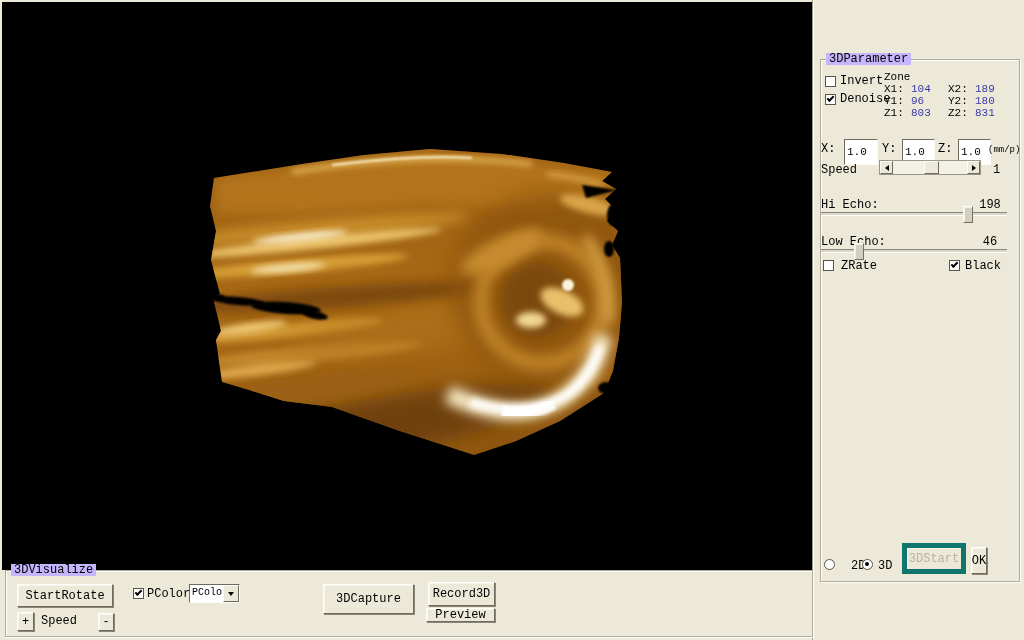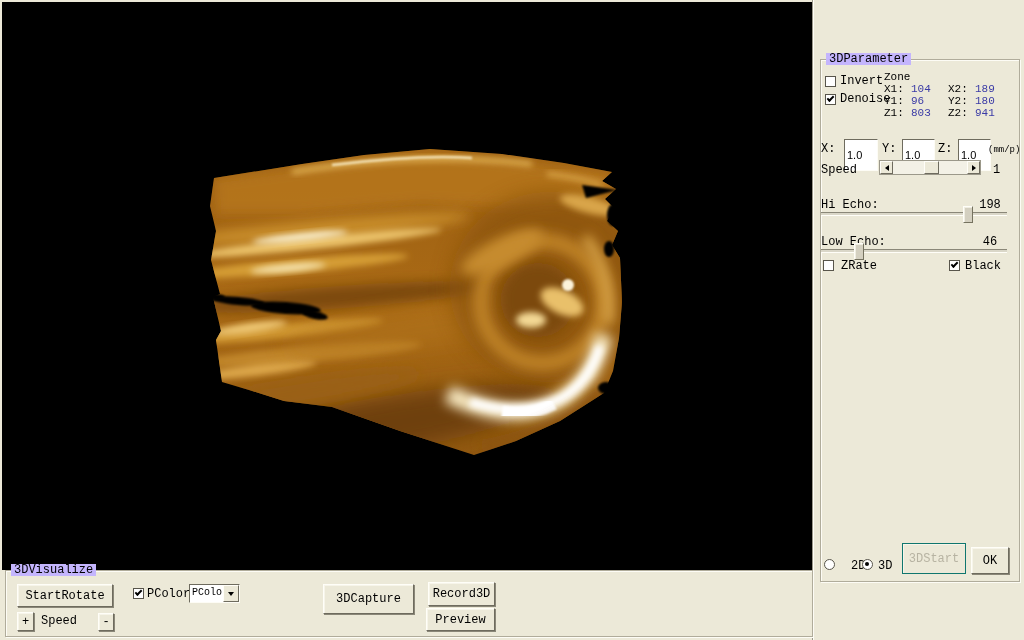--- a/index.html
+++ b/index.html
@@ -40,33 +40,33 @@
   }
   .rd {
     position:absolute; width:11px; height:11px; background:#fff;
     border:1px solid #58554b; border-radius:50%; box-sizing:border-box;
   }
   .rd.on::after {
     content:""; position:absolute; left:2px; top:2px; width:4px; height:4px;
     background:#000; border-radius:50%;
   }
   .inp {
-    position:absolute; background:#fff; height:32px; box-sizing:border-box;
+    position:absolute; background:#fff; height:26px; box-sizing:border-box;
     border:1px solid #6e6b5e; border-bottom-color:#fdfcf5; border-right-color:#fdfcf5;
-    font-family:Liberation Sans, sans-serif; font-size:11px; padding:1px 2px; margin:0;
+    font-family:Liberation Mono, monospace; font-size:11px; padding:1px 2px; margin:0;
   }
   .btn {
     position:absolute; background:#ece9d8; appearance:none; margin:0; padding:0;
     border:1px solid #6e6b5e; border-top-color:#fffef8; border-left-color:#fffef8;
     box-shadow:inset 1px 1px 0 #f7f5ea, 1px 1px 0 #8a8778;
     font-family:inherit; font-size:12px; color:#000;
     display:flex; align-items:center; justify-content:center; cursor:pointer;
   }
   .btn.disabled {
-    color:#b7b3a2; border:1px solid #0f766e;
+    color:#b7b3a2; border:5px solid #0f766e;
     box-shadow:inset 1px 1px 0 #f7f5ea;
   }
   .sb {
     position:absolute; background:#f3f1e6;
     border:1px solid #9b988a; box-sizing:border-box;
   }
   .sb-btn {
     position:absolute; top:0; width:13px; height:13px; background:#ece9d8;
     border:1px solid #6e6b5e; border-top-color:#fffef8; border-left-color:#fffef8;
     box-sizing:border-box; display:flex; align-items:center; justify-content:center;
@@ -209,21 +209,21 @@
       <span class="zcell">
           <span class="zlabel">Y2:</span>
           <span class="zval">180</span>
         </span>
       <span class="zcell">
           <span class="zlabel">Z1:</span>
           <span class="zval">803</span>
         </span>
       <span class="zcell">
           <span class="zlabel">Z2:</span>
-          <span class="zval">941</span>
+          <span class="zval">831</span>
         </span>
     </div>
 
     <span class="lb" style="left:0px;top:83px">X:</span>
     <input class="inp" style="left: 23px; top: 79px; width: 34px;" value="1.0">
     <span class="lb" style="left:61px;top:83px">Y:</span>
     <input class="inp" style="left: 81px; top: 79px; width: 33px;" value="1.0">
     <span class="lb" style="left:117px;top:83px">Z:</span>
     <input class="inp" style="left: 137px; top: 79px; width: 33px;" value="1.0">
     <span class="lb" style="left:167px;top:84px;font-size:9px">(mm/p)</span>
@@ -254,39 +254,39 @@
     <span class="lb" style="left:20px;top:200px">ZRate</span>
     <span class="cb on" style="left:128px;top:200px"></span>
     <span class="lb" style="left:144px;top:200px">Black</span>
 
     <span class="rd" style="left:3px;top:499px"></span>
     <span class="lb" style="left:30px;top:500px">2D</span>
     <span class="rd on" style="left:41px;top:499px"></span>
     <span class="lb" style="left:57px;top:500px">3D</span>
 
     <button class="btn disabled" style="left:81px;top:483px;width:64px;height:31px">3DStart</button>
-    <button class="btn" style="left:150px;top:487px;width:38px;height:27px">OK</button>
+    <button class="btn" style="left:150px;top:487px;width:16px;height:27px">OK</button>
   </div>
 </div>
 
 <div class="groupbox group-vis">
   <span class="glabel">3DVisualize</span>
 
   <button class="btn" style="left:11px;top:13px;width:96px;height:23px">StartRotate</button>
 
   <span class="cb on" style="left:127px;top:17px"></span>
   <span class="lb" style="left:141px;top:17px">PColor</span>
 
   <div class="dd" style="left:183px;top:13px;width:51px;height:19px">
     <span class="dd-text">PColor</span>
     <span class="dd-btn">
         <span class="tri-d"></span>
       </span>
   </div>
 
   <button class="btn" style="left:317px;top:13px;width:91px;height:30px">3DCapture</button>
   <button class="btn" style="left:422px;top:11px;width:67px;height:24px">Record3D</button>
-  <button class="btn" style="left:420px;top:37px;width:69px;height:23px">Preview</button>
+  <button class="btn" style="left:420px;top:37px;width:69px;height:14px">Preview</button>
 
   <button class="btn" style="left:11px;top:41px;width:17px;height:19px">+</button>
   <span class="lb" style="left:35px;top:44px">Speed</span>
   <button class="btn" style="left:92px;top:42px;width:16px;height:18px">-</button>
 </div>
 
 </body></html>

